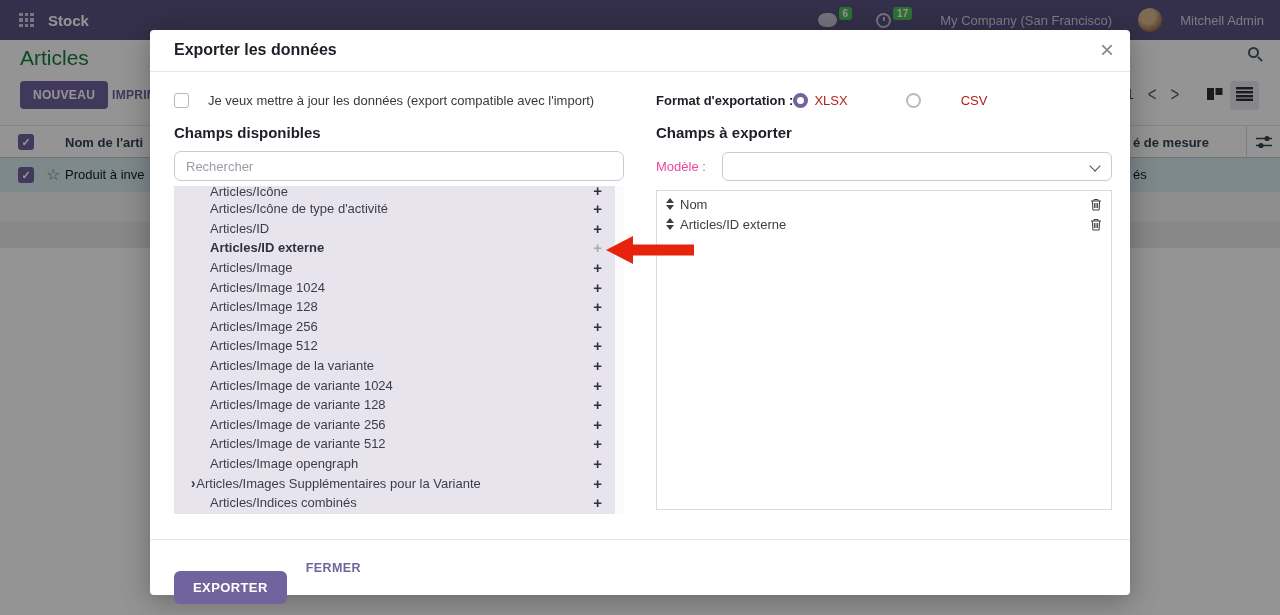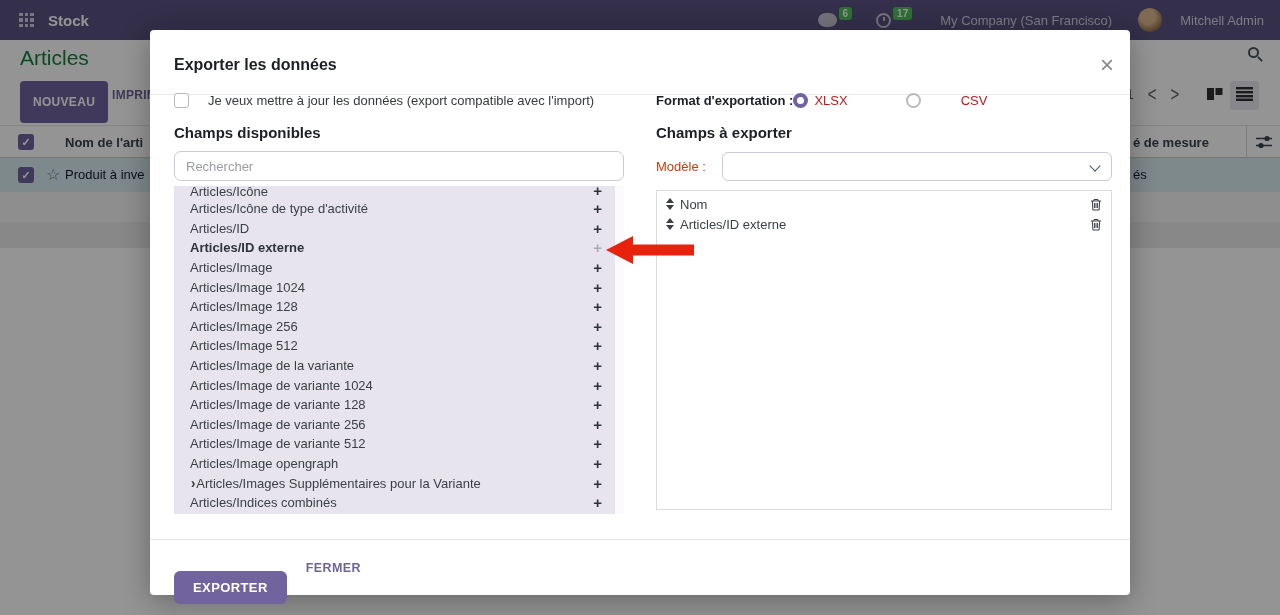--- a/index.html
+++ b/index.html
@@ -23,21 +23,21 @@
   .clock-icon:before { content:""; position:absolute; left:4.5px; top:2px; width:2px; height:4px; background:#c9c6d6; }
   .badge { background:#4fc15a; color:#fff; font-size:10px; font-weight:700; border-radius:3px;
            padding:1px 4px; position:relative; top:-7px; left:-4px; }
   .company { margin-left:18px; white-space:nowrap; }
   .avatar { width:24px; height:24px; border-radius:50%; margin-left:20px;
             background:radial-gradient(circle at 40% 35%, #d9b98c 0 35%, #9a7350 70%, #5f452c); }
   .username { margin-left:12px; white-space:nowrap; }
 
   .page-title { position:absolute; left:20px; top:46px; font-size:21px; color:#15803d; }
   .btn-new { position:absolute; left:20px; top:81px; background:#71639e; color:#fff; border:none;
-             font-weight:700; font-size:12px; letter-spacing:.3px; padding:14px 13px; border-radius:4px; cursor:pointer;}
+             font-weight:700; font-size:12px; letter-spacing:.3px; padding:7px 13px; border-radius:4px; cursor:pointer;}
   .btn-print { position:absolute; left:112px; top:88px; color:#71639e; font-weight:700; font-size:12px;
                letter-spacing:.3px; background:none; border:none; cursor:pointer; white-space:nowrap;}
   .bg-search-icon { position:absolute; left:1248px; top:47px; width:16px; height:16px; cursor:pointer;}
   .bg-search-icon i { display:block; width:11px; height:11px; border:2px solid #4b5563; border-radius:50%; }
   .bg-search-icon b { display:block; width:2px; height:6px; background:#4b5563; transform:rotate(-45deg);
                       position:absolute; left:11px; top:9px; }
   .pager { position:absolute; left:1126px; top:85px; display:flex; align-items:center; gap:14px;
            font-size:14px; color:#4a4a4a; }
   .pager .chev { font-size:15px; color:#5f5f5f; cursor:pointer; transform:scaleY(1.3); }
   .view-kanban { position:absolute; left:1206px; top:86px; cursor:pointer; }
@@ -60,21 +60,21 @@
   .hdr-filter { position:absolute; left:1256px; top:9px; cursor:pointer; }
   .row-name { position:absolute; left:65px; top:9px; font-size:13px; color:#111827;text-align:right; }
   .row-uom { position:absolute; left:1133px; top:9px; font-size:13px; color:#111827; }
 
   
   .overlay { position:absolute; inset:0; background:rgba(0,0,0,0.42); z-index:5; }
 
   
   .dialog { position:absolute; left:150px; top:30px; width:980px; height:565px; background:#fff;
             z-index:10; border-radius:4px; box-shadow:0 6px 30px rgba(0,0,0,.3); }
-  .dlg-header { position:absolute; left:0; top:15px; width:100%; height:50px; border-bottom:1px solid #e8e8e8; }
+  .dlg-header { position:absolute; left:0; top:0; width:100%; height:42px; border-bottom:1px solid #e8e8e8; }
   .dlg-title { position:absolute; left:24px; top:11px; font-size:16px; font-weight:700; color:#1c1f26; }
   .dlg-close { position:absolute; right:16px; top:4px; font-size:24px; color:#8a8a8a; background:none;
                border:none; cursor:pointer; line-height:1.3; }
 
   .upd-row { position:absolute; left:24px; top:63px; display:flex; align-items:center; gap:19px; }
   .upd-cb { width:15px; height:15px; border:1px solid #b4b6c2; border-radius:3px; background:#fff; cursor:pointer; }
   .upd-label { font-size:13px; color:#36393f; }
 
   .fmt-row { position:absolute; left:506px; top:63px; display:flex; align-items:center; }
   .fmt-label { font-size:13px; font-weight:700; color:#1c1f26; }
@@ -90,35 +90,35 @@
   .head-export { left:506px; top:94px; }
 
   .search-input { position:absolute; left:24px; top:121px; width:450px; height:30px;
                   border:1px solid #c9cad3; border-radius:7px; padding:0 11px; font-size:13px;
                   color:#333; font-family:"Liberation Sans",sans-serif; }
   .search-input::placeholder { color:#9a9ca6; }
 
   .fields-list { position:absolute; left:24px; top:156px; width:450px; height:328px;
                  background:#e7e4ee; overflow:hidden; }
   .scroll-track { position:absolute; right:0; top:0; width:9px; height:100%; background:#fbfbfd; }
-  .field-item { display:flex; align-items:center; height:19.6px; padding:0 22px 0 16px;
+  .field-item { display:flex; align-items:center; height:19.6px; padding:0 22px 0 36px;
                 font-size:13px; color:#3a3f47; cursor:pointer; }
   .field-item .expander { display:none; }
   .field-item.expandable { padding-left:17px; }
   .field-item.expandable .expander { display:inline; font-weight:700; font-size:13px; color:#2e333b;
                                      margin-right:1px; transform:scaleY(1.1); }
   .field-item.bold .f-label { font-weight:700; color:#2e333b; }
   .field-item .plus { margin-left:auto; font-weight:700; font-size:15px; color:#2e333b; cursor:pointer; }
   .field-item.disabled .plus { color:#a9aab3; }
   .field-item.cut { height:13px; overflow:hidden; align-items:flex-end; }
 
   .arrow-annotation { position:absolute; left:456px; top:205px; z-index:12; }
 
   .tpl-row { position:absolute; left:506px; top:122px; display:flex; align-items:center; }
-  .tpl-label { font-size:13px; color:#c2410c; width:66px; }
+  .tpl-label { font-size:13px; color:#ec4899; width:66px; }
   .tpl-select { width:390px; height:29px; border:1px solid #c9cad3; border-radius:6px; background:#fff;
                 position:relative; cursor:pointer; }
   .tpl-select .caret { position:absolute; right:12px; top:9px; width:8px; height:8px;
                        border-right:1.8px solid #4b5563; border-bottom:1.8px solid #4b5563;
                        transform:rotate(45deg); }
 
   .export-box { position:absolute; left:506px; top:160px; width:456px; height:320px;
                 border:1px solid #d9d9e0; background:#fff; padding-top:3px; }
   .export-item { display:flex; align-items:center; height:20px; padding:0 9px; cursor:pointer; }
   .handle { display:flex; flex-direction:column; align-items:center; cursor:grab; margin-right:6px; }

